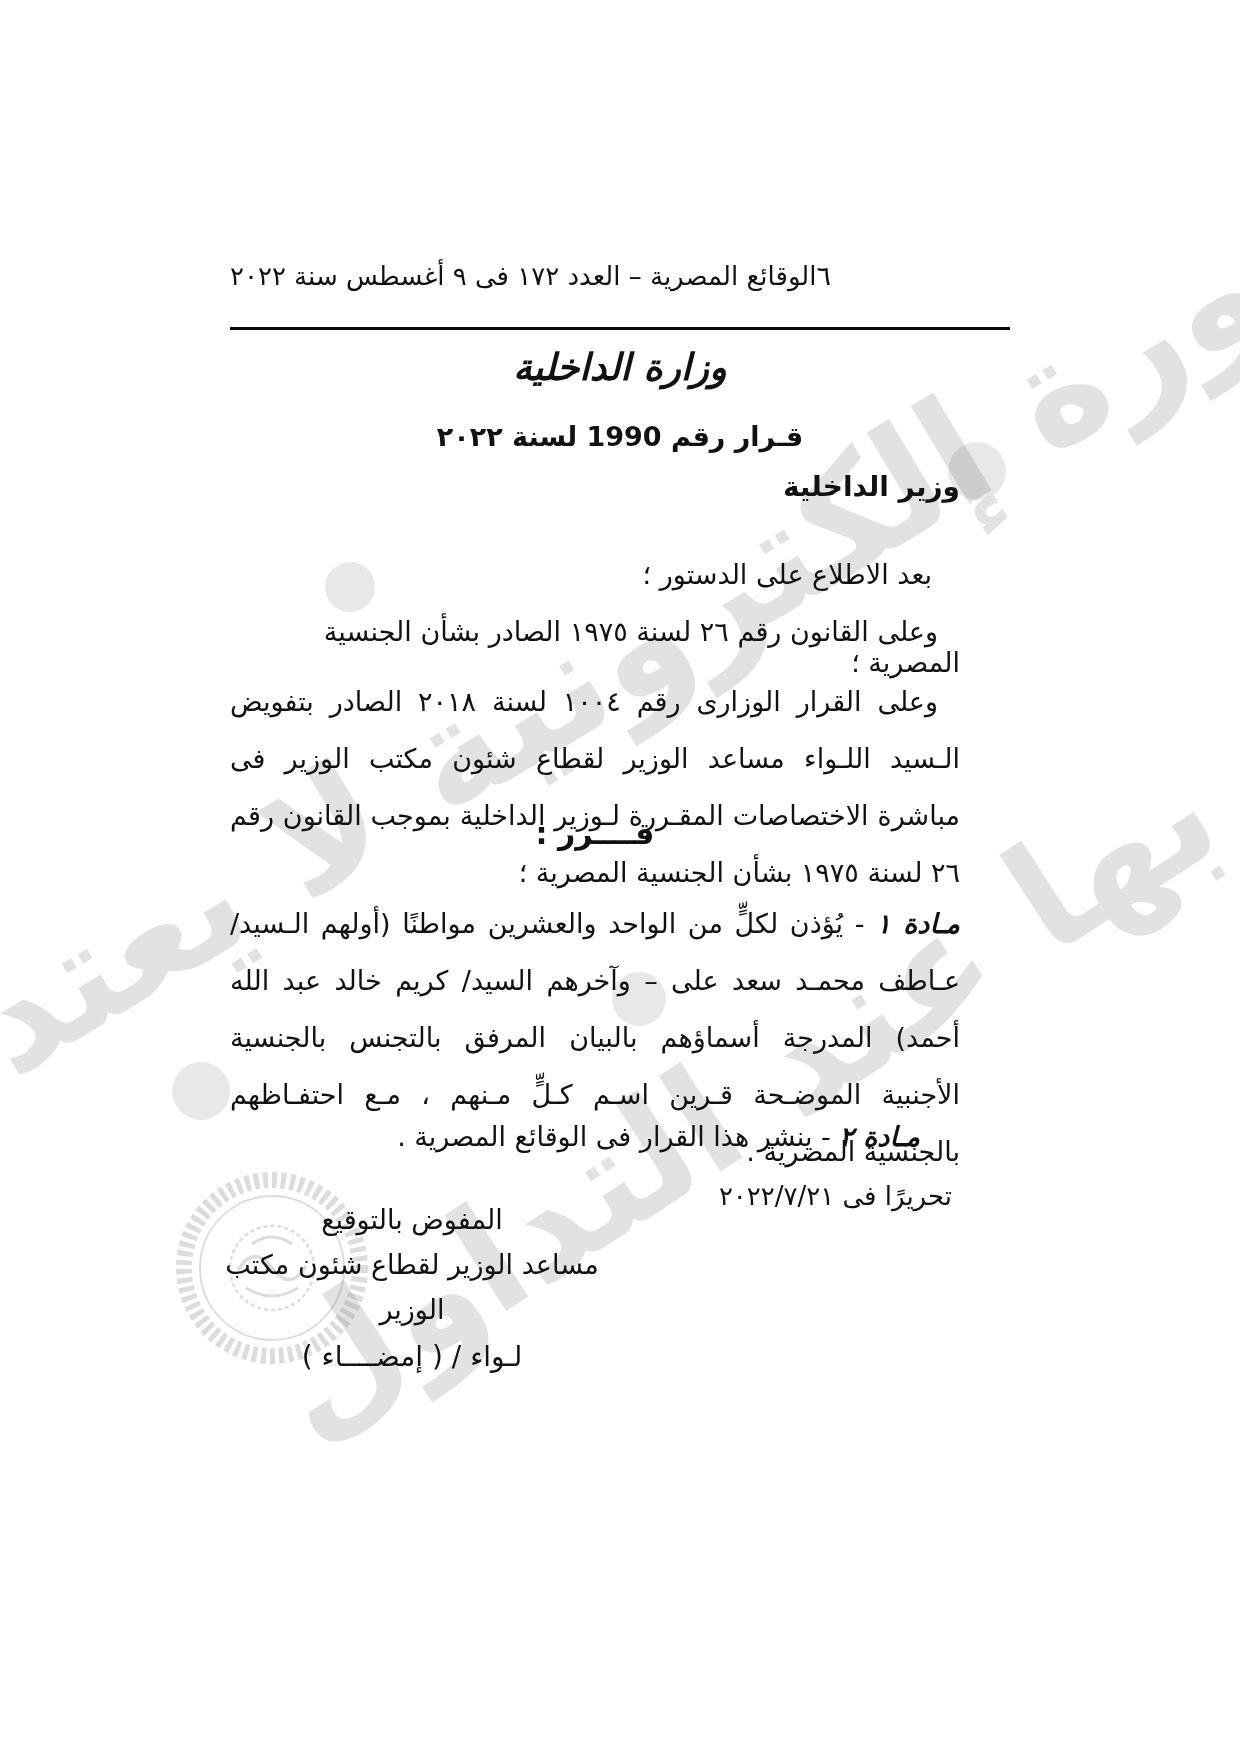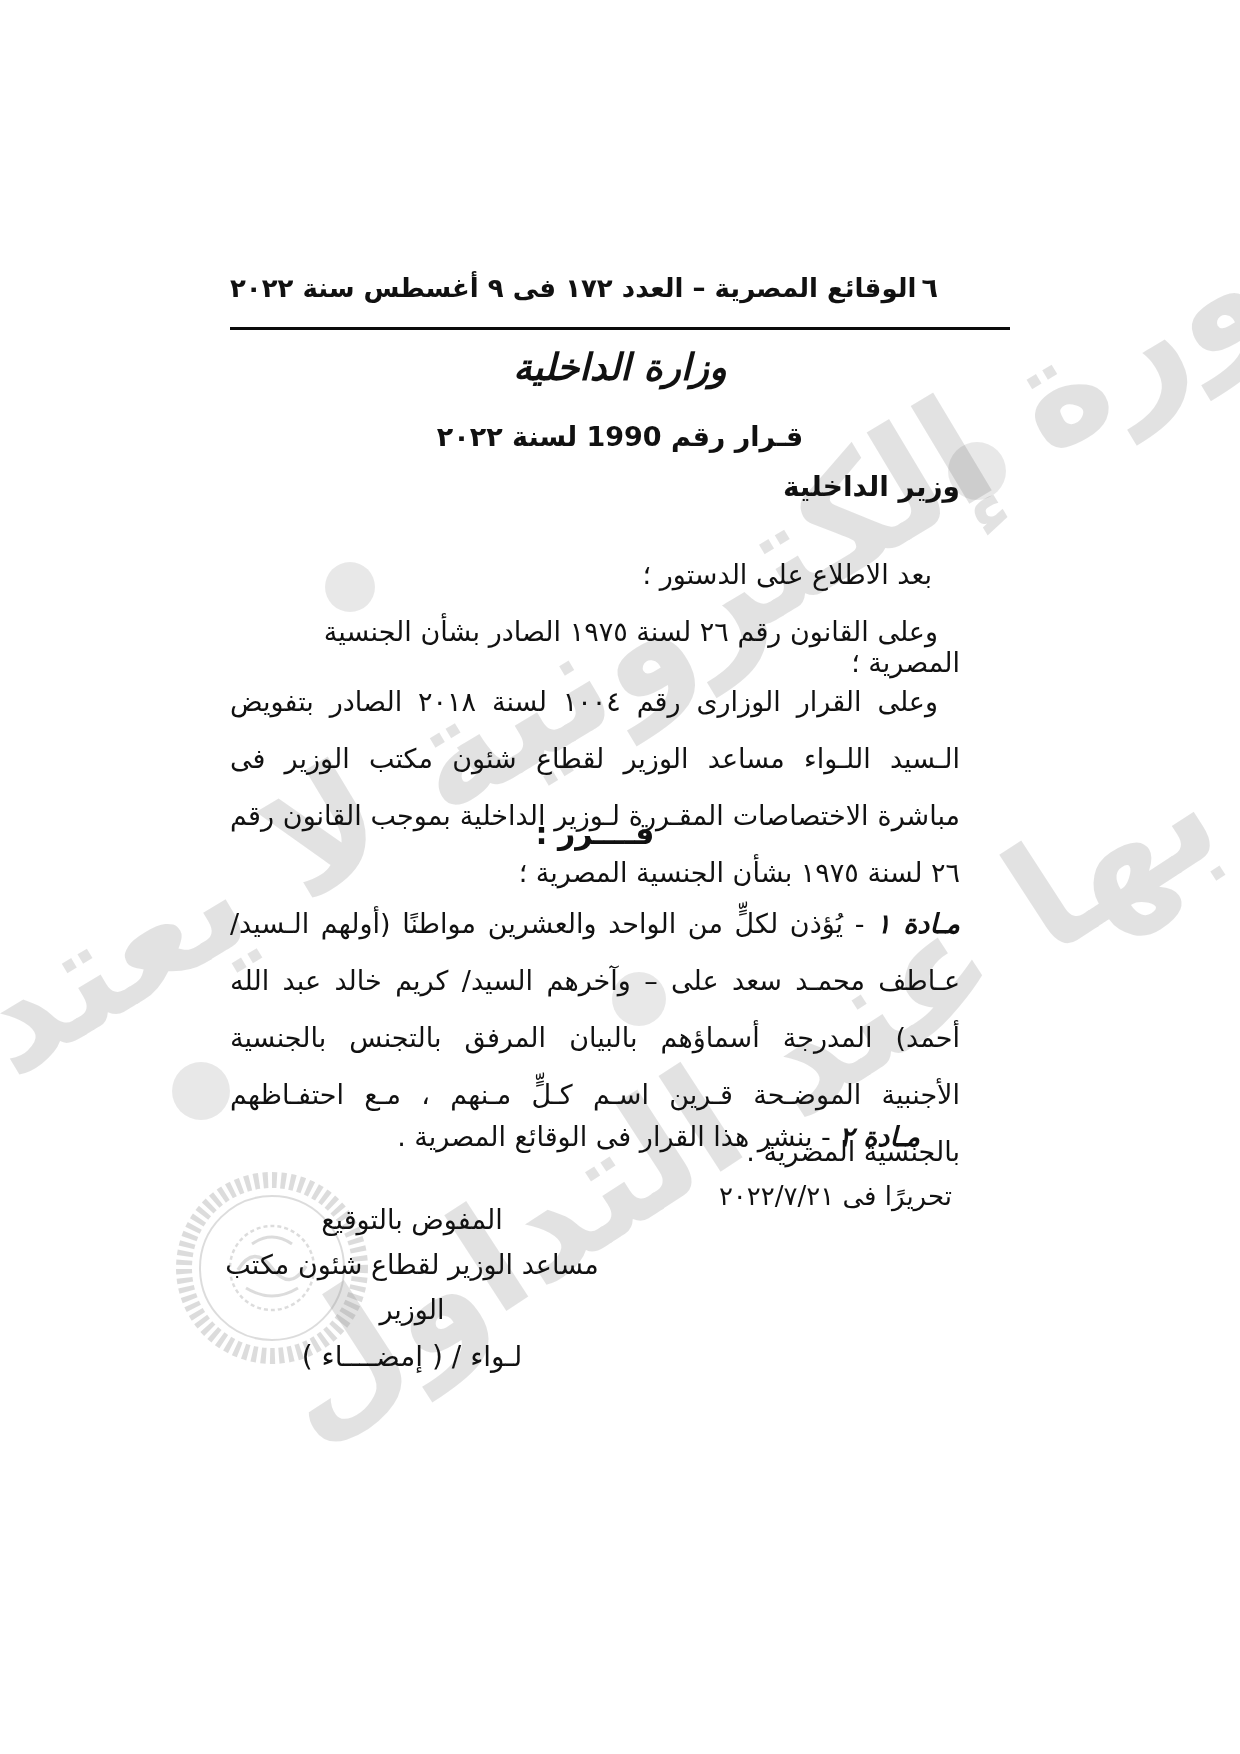--- a/index.html
+++ b/index.html
@@ -31,25 +31,24 @@
   #wm-band-1{left:120px;top:530px;width:1120px;transform:rotate(-31deg);}
   #wm-band-1 span{font-size:150px;}
   #wm-band-2{left:170px;top:1010px;width:1140px;transform:rotate(-33deg);}
   #wm-band-2 span{font-size:150px;}
   .wm-dot{position:absolute;border-radius:50%;background:#000;opacity:0.09;pointer-events:none;}
   #seal{left:172px;top:1168px;width:200px;height:200px;opacity:0.30;pointer-events:none;}
 
   
   .content{position:absolute;inset:0;}
   #header-row{
-    top:272px;left:230px;width:780px;
+    top:260px;left:230px;width:780px;
     display:flex;direction:ltr;
-    justify-content:space-between;align-items:flex-end;
+    align-items:flex-end;
     font-size:26px;
-    font-weight:bold;
   }
   #page-number{margin-right:72px;font-size:27px;}
   #header-rule{top:327px;left:230px;width:780px;height:3px;background:#0a0a0a;}
 
   #ministry-title{top:346px;left:230px;width:780px;text-align:center;font-size:37px;font-weight:bold;font-style:italic;}
   #decree-title{top:421px;left:230px;width:780px;text-align:center;font-size:27px;font-weight:bold;}
   #issuer-heading{top:470px;left:230px;width:730px;text-align:right;font-size:28px;font-weight:bold;}
 
   .bodyline{left:230px;width:730px;font-size:27px;text-align:right;}
   #preamble-1{top:532px;text-indent:28px;}

